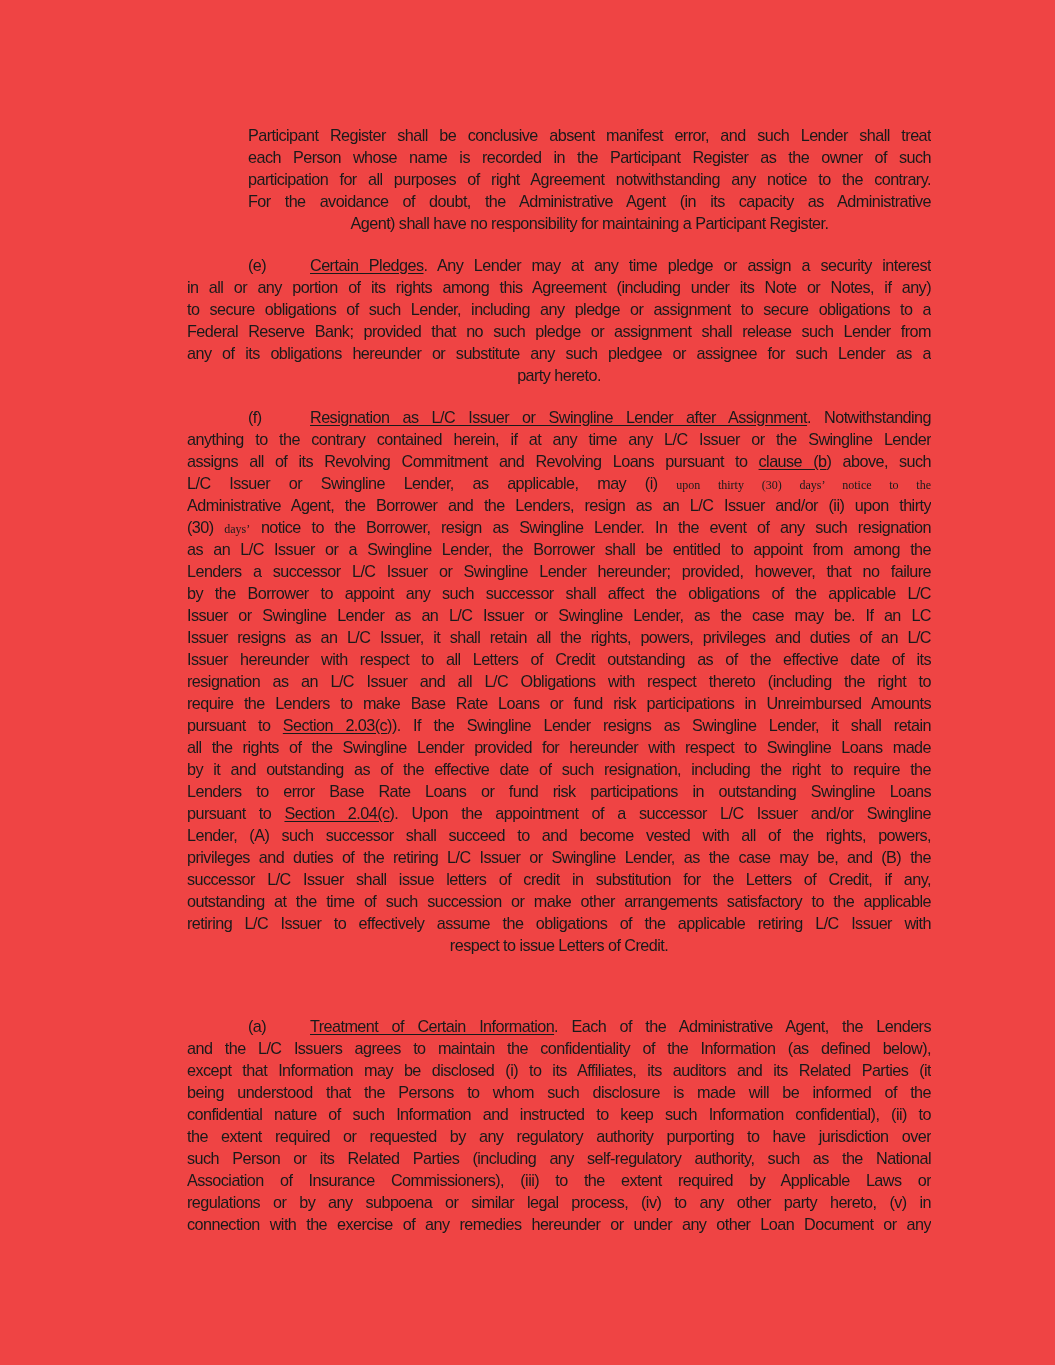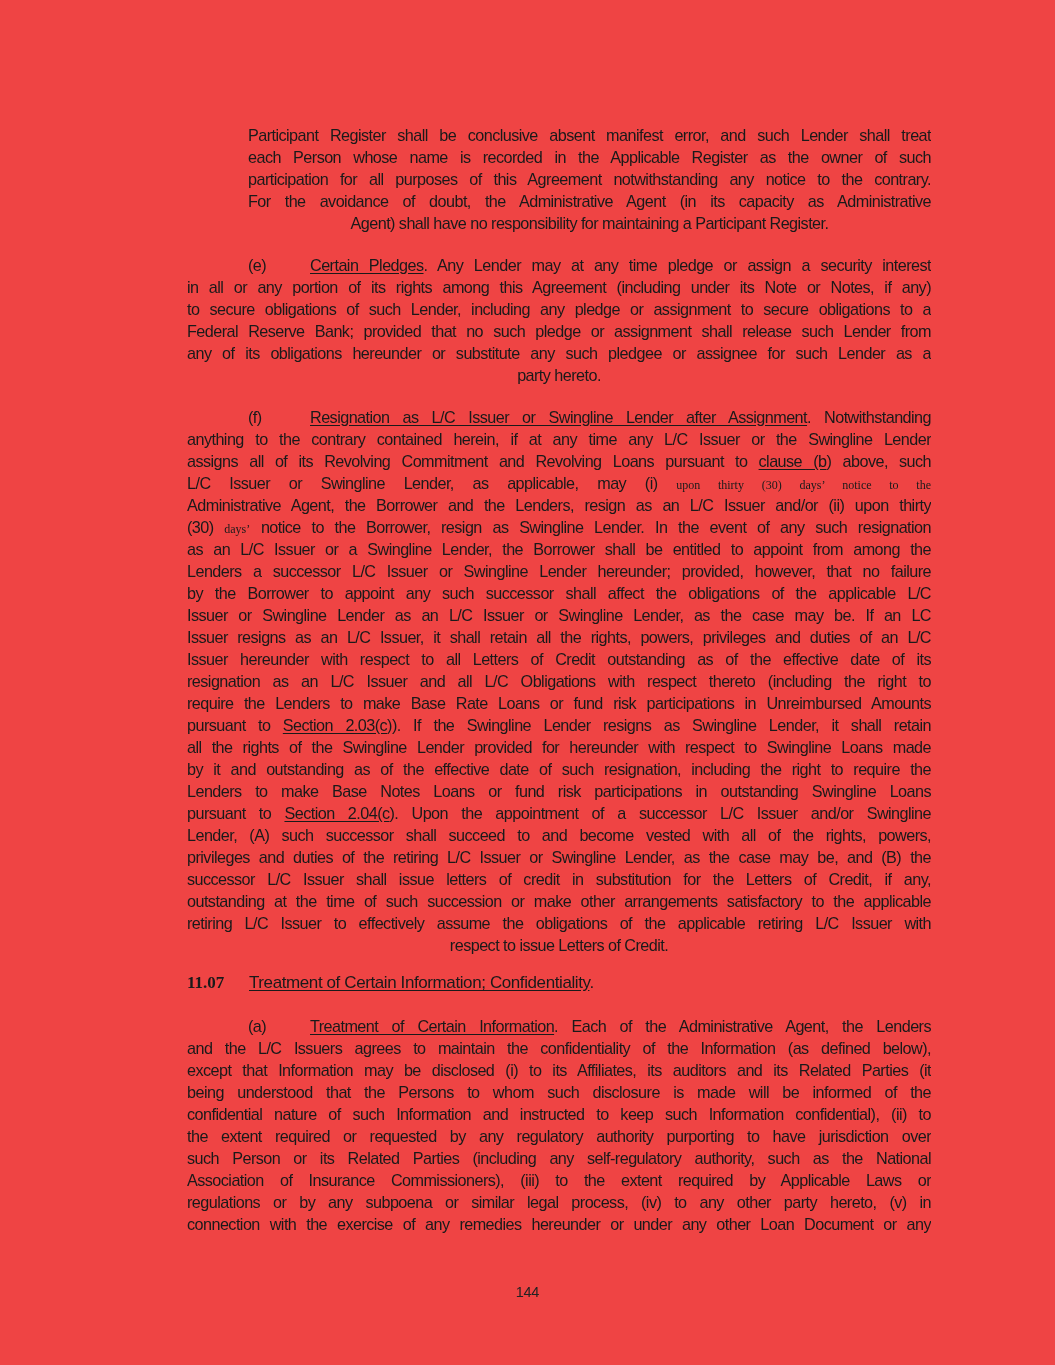--- a/index.html
+++ b/index.html
@@ -22,22 +22,22 @@
         font-family: "Liberation Sans", sans-serif; font-size: 14.5px; color: #222; letter-spacing: -0.3px; }
   .lbl { display: inline-block; width: 62px; }
 </style>
 </head>
 <body>
 
 <div class="page">
 
   <div>
     <div class="line j ind" style="top:124px">Participant Register shall be conclusive absent manifest error, and such Lender shall treat</div>
-    <div class="line j ind" style="top:146px">each Person whose name is recorded in the Applicable Register as the owner of such</div>
-    <div class="line j ind" style="top:168px">participation for all purposes of this Agreement notwithstanding any notice to the contrary.</div>
+    <div class="line j ind" style="top:146px">each Person whose name is recorded in the Participant Register as the owner of such</div>
+    <div class="line j ind" style="top:168px">participation for all purposes of right Agreement notwithstanding any notice to the contrary.</div>
     <div class="line j ind" style="top:190px">For the avoidance of doubt, the Administrative Agent (in its capacity as Administrative</div>
     <div class="line l ind" style="top:212px">Agent) shall have no responsibility for maintaining a Participant Register.</div>
   </div>
 
   <div>
     <div class="line j ind" style="top:254px"><span class="lbl">(e)</span><span class="u">Certain Pledges</span><span>. Any Lender may at any time pledge or assign a security interest</span></div>
     <div class="line j full" style="top:276px">in all or any portion of its rights among this Agreement (including under its Note or Notes, if any)</div>
     <div class="line j full" style="top:298px">to secure obligations of such Lender, including any pledge or assignment to secure obligations to a</div>
     <div class="line j full" style="top:320px">Federal Reserve Bank; provided that no such pledge or assignment shall release such Lender from</div>
     <div class="line j full" style="top:342px">any of its obligations hereunder or substitute any such pledgee or assignee for such Lender as a</div>
@@ -55,41 +55,37 @@
     <div class="line j full" style="top:560px">Lenders a successor L/C Issuer or Swingline Lender hereunder; provided, however, that no failure</div>
     <div class="line j full" style="top:582px">by the Borrower to appoint any such successor shall affect the obligations of the applicable L/C</div>
     <div class="line j full" style="top:604px">Issuer or Swingline Lender as an L/C Issuer or Swingline Lender, as the case may be. If an LC</div>
     <div class="line j full" style="top:626px">Issuer resigns as an L/C Issuer, it shall retain all the rights, powers, privileges and duties of an L/C</div>
     <div class="line j full" style="top:648px">Issuer hereunder with respect to all Letters of Credit outstanding as of the effective date of its</div>
     <div class="line j full" style="top:670px">resignation as an L/C Issuer and all L/C Obligations with respect thereto (including the right to</div>
     <div class="line j full" style="top:692px">require the Lenders to make Base Rate Loans or fund risk participations in Unreimbursed Amounts</div>
     <div class="line j full" style="top:714px"><span>pursuant to </span><span class="u">Section 2.03(c</span><span>)). If the Swingline Lender resigns as Swingline Lender, it shall retain</span></div>
     <div class="line j full" style="top:736px">all the rights of the Swingline Lender provided for hereunder with respect to Swingline Loans made</div>
     <div class="line j full" style="top:758px">by it and outstanding as of the effective date of such resignation, including the right to require the</div>
-    <div class="line j full" style="top:780px">Lenders to make Base Notes Loans or fund risk participations in outstanding Swingline Loans</div>
+    <div class="line j full" style="top:780px">Lenders to error Base Rate Loans or fund risk participations in outstanding Swingline Loans</div>
     <div class="line j full" style="top:802px"><span>pursuant to </span><span class="u">Section 2.04(c</span><span>). Upon the appointment of a successor L/C Issuer and/or Swingline</span></div>
     <div class="line j full" style="top:824px">Lender, (A) such successor shall succeed to and become vested with all of the rights, powers,</div>
     <div class="line j full" style="top:846px">privileges and duties of the retiring L/C Issuer or Swingline Lender, as the case may be, and (B) the</div>
     <div class="line j full" style="top:868px">successor L/C Issuer shall issue letters of credit in substitution for the Letters of Credit, if any,</div>
     <div class="line j full" style="top:890px">outstanding at the time of such succession or make other arrangements satisfactory to the applicable</div>
     <div class="line j full" style="top:912px">retiring L/C Issuer to effectively assume the obligations of the applicable retiring L/C Issuer with</div>
     <div class="line l full" style="top:934px">respect to issue Letters of Credit.</div>
   </div>
 
-  <div class="heading">
-    <span class="num">11.07</span><span class="ttl u">Treatment of Certain Information; Confidentiality</span><span class="ttl">.</span>
-  </div>
 
   <div>
     <div class="line j ind" style="top:1015px"><span class="lbl">(a)</span><span class="u">Treatment of Certain Information</span><span>. Each of the Administrative Agent, the Lenders</span></div>
     <div class="line j full" style="top:1037px">and the L/C Issuers agrees to maintain the confidentiality of the Information (as defined below),</div>
     <div class="line j full" style="top:1059px">except that Information may be disclosed (i) to its Affiliates, its auditors and its Related Parties (it</div>
     <div class="line j full" style="top:1081px">being understood that the Persons to whom such disclosure is made will be informed of the</div>
     <div class="line j full" style="top:1103px">confidential nature of such Information and instructed to keep such Information confidential), (ii) to</div>
     <div class="line j full" style="top:1125px">the extent required or requested by any regulatory authority purporting to have jurisdiction over</div>
     <div class="line j full" style="top:1147px">such Person or its Related Parties (including any self-regulatory authority, such as the National</div>
     <div class="line j full" style="top:1169px">Association of Insurance Commissioners), (iii) to the extent required by Applicable Laws or</div>
     <div class="line j full" style="top:1191px">regulations or by any subpoena or similar legal process, (iv) to any other party hereto, (v) in</div>
     <div class="line j full" style="top:1213px">connection with the exercise of any remedies hereunder or under any other Loan Document or any</div>
   </div>
 
-  <div class="pg">144</div>
 </div>
 
 </body></html>

